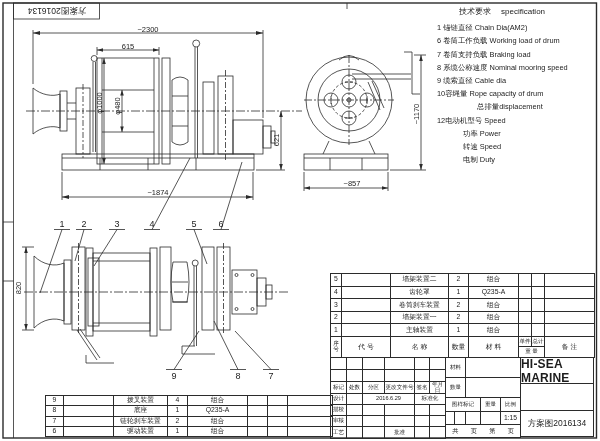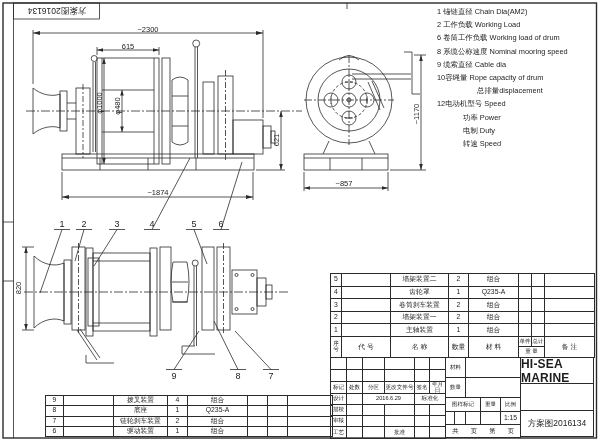--- a/index.html
+++ b/index.html
@@ -226,41 +226,44 @@
           <path d="M388,188 l-6,-1.8 v3.6 z"></path>
         <path d="M26,247 l-1.8,6 h3.6 z"></path>
           <path d="M26,330 l-1.8,-6 h3.6 z"></path>
       </g>
     </g>
   </svg>
 
   <div class="corner">方案图2016134</div>
 
   <div class="spec">
+    <div class="spec-title">
+      <span>技术要求</span><span class="en">specification</span>
+    </div>
     <div class="spec-line">1 锚链直径 Chain Dia(AM2)</div>
-    <div class="spec-line">2 工作负载 Working Load</div>
     <div class="spec-line">6 卷筒工作负载 Working load of drum</div>
+    <div class="spec-line">7 卷筒支持负载 Braking load</div>
     <div class="spec-line">8 系缆公称速度 Nominal mooring speed</div>
     <div class="spec-line">9 缆索直径 Cable dia</div>
     <div class="spec-line">10容绳量 Rope capacity of drum</div>
     <div class="spec-line ind1">总排量displacement</div>
     <div class="spec-line">12电动机型号 Speed</div>
     <div class="spec-line ind2">功率 Power</div>
+    <div class="spec-line ind2">转速 Speed</div>
     <div class="spec-line ind2">电制 Duty</div>
-    <div class="spec-line ind2">转速 Speed</div>
   </div>
 
   <div class="dim" style="left:148px;top:29px;">~2300</div>
   <div class="dim" style="left:128px;top:46px;">615</div>
   <div class="dim rot" style="left:99px;top:103px;">φ1000</div>
   <div class="dim rot" style="left:117px;top:106px;">φ480</div>
   <div class="dim rot" style="left:276px;top:140px;">621</div>
   <div class="dim" style="left:158px;top:192px;">~1874</div>
   <div class="dim rot" style="left:416px;top:114px;">~1170</div>
-  <div class="dim" style="left:344px;top:183px;text-align:right;">~857</div>
+  <div class="dim" style="left:352px;top:183px;text-align:right;">~857</div>
   <div class="dim rot" style="left:18px;top:288px;">820</div>
 
   <div class="callout" style="left:62px;top:229px;">1</div>
   <div class="callout" style="left:84px;top:229px;">2</div>
   <div class="callout" style="left:117px;top:229px;">3</div>
   <div class="callout" style="left:152px;top:229px;">4</div>
   <div class="callout" style="left:194px;top:229px;">5</div>
   <div class="callout" style="left:221px;top:229px;">6</div>
   <div class="callout-b" style="left:174px;top:371px;">9</div>
   <div class="callout-b" style="left:238px;top:371px;">8</div>

